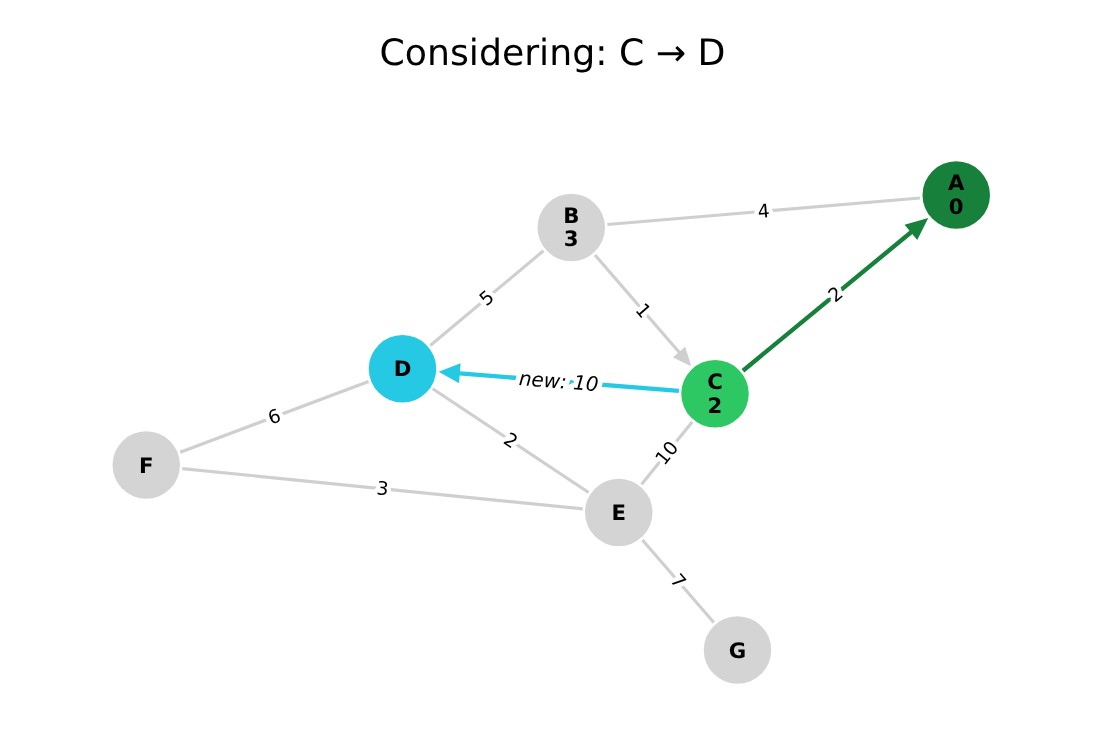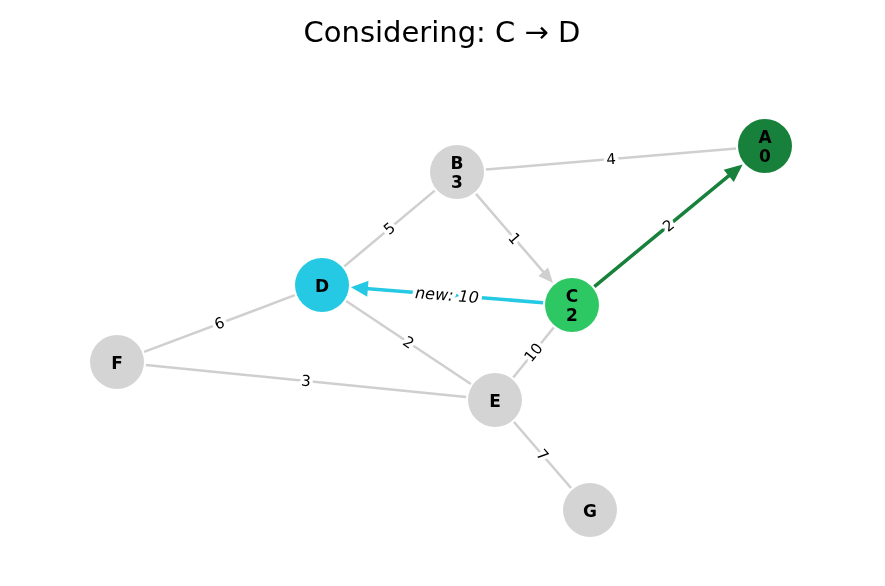--- a/index.html
+++ b/index.html
@@ -8,20 +8,21 @@
     background: #ffffff;
     width: 885px;
     height: 586px;
     overflow: hidden;
   }
   .figure {
     position: relative;
     width: 885px;
     height: 521px;
     font-family: "DejaVu Sans", sans-serif;
+    margin-top: 10px;
   }
   svg { display: block; }
   .figure-title {
     font-size: 29px;
     fill: #000000;
     text-anchor: middle;
     font-family: "DejaVu Sans", sans-serif;
   }
   .edge-line { fill: none; }
   .edge-label {

